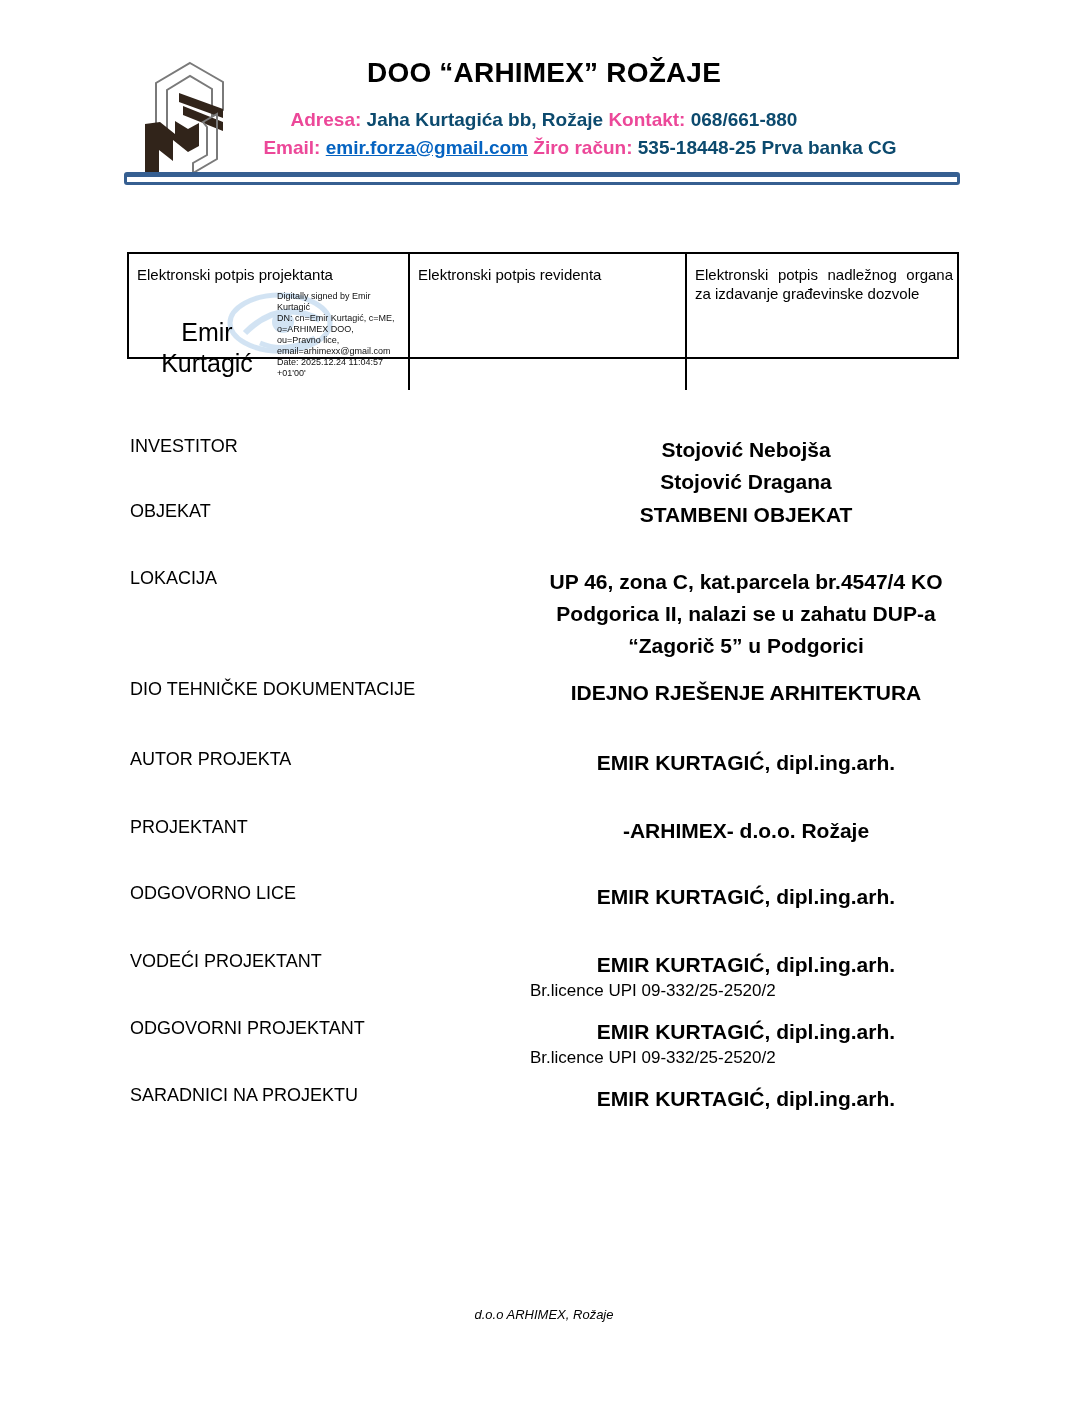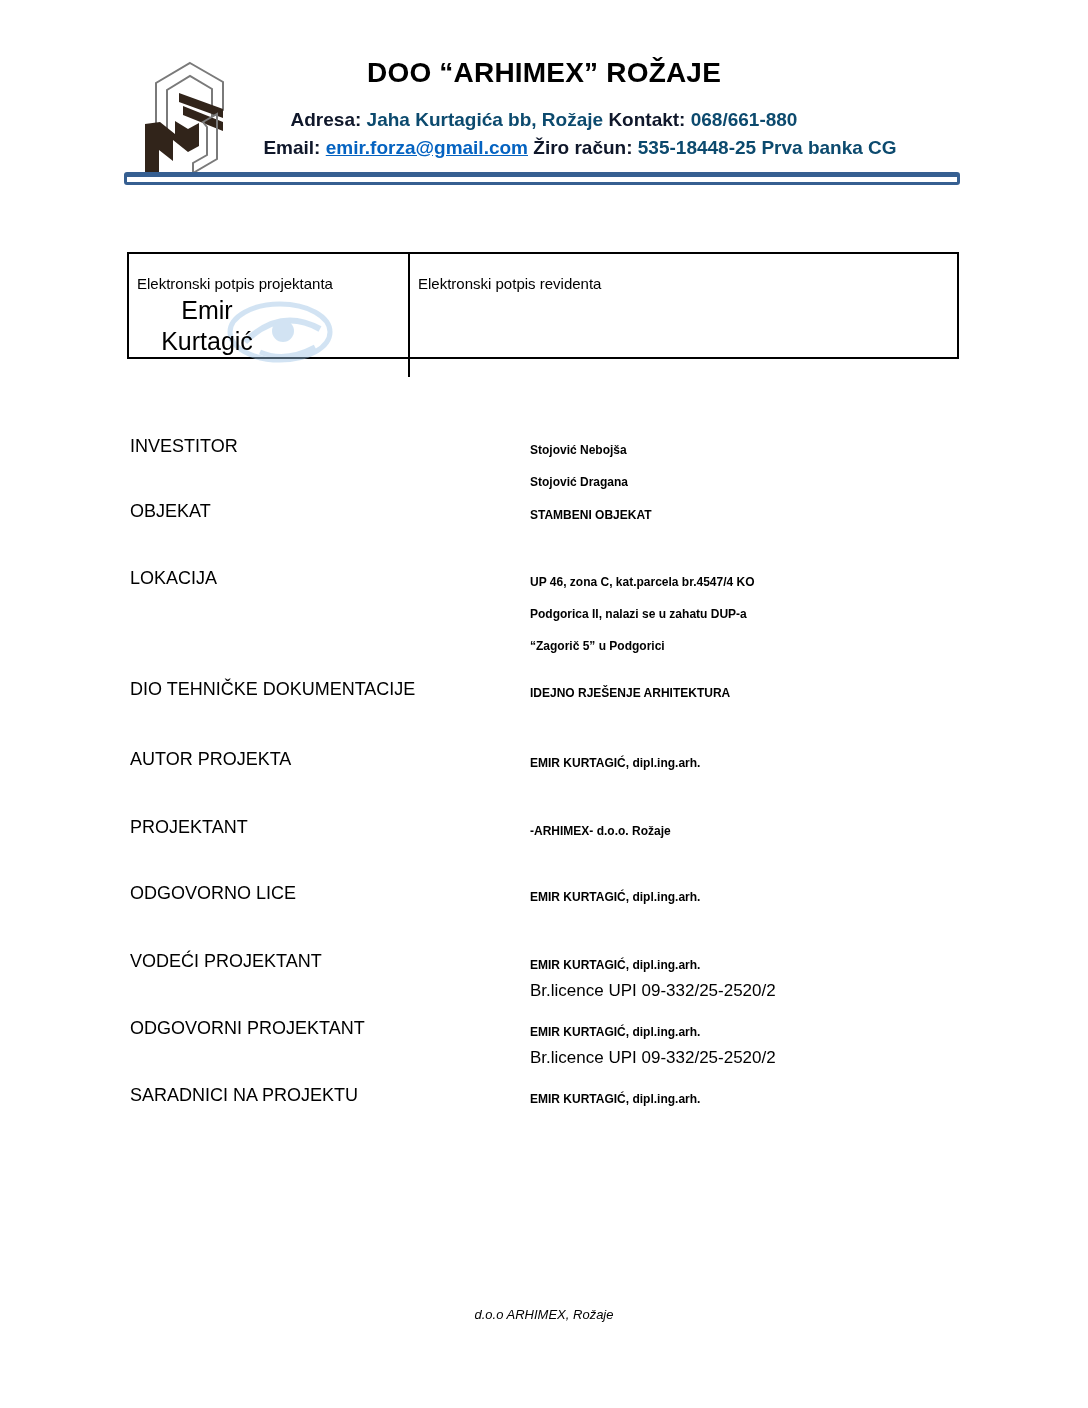--- a/index.html
+++ b/index.html
@@ -15,56 +15,56 @@
   
   .logo { position: absolute; left: 133px; top: 60px; width: 110px; height: 124px; }
   .hdr-title {
     position: absolute; left: 0; top: 57px; width: 100%;
     text-align: center; font-size: 28px; font-weight: bold; letter-spacing: 0.2px;
   }
   .hdr-line { position: absolute; left: 0; width: 100%; text-align: center;
     font-size: 19px; font-weight: bold; }
   .hdr-line2 { top: 109px; }
   .hdr-line3 { top: 137px; margin-left: 36px; }
-  .lbl-blue { color: #0f172a; }
+  .lbl-blue { color: #ec4899; }
   .val-black { color: #0c4a6e; }
   .email-link { color: #0563c1; text-decoration: underline; cursor: pointer; }
   .hdr-rule {
     position: absolute; left: 124px; top: 172px; width: 836px; height: 13px;
     border: 3px solid #365f91; border-top-width: 5px;
     border-radius: 3px; background: #fff;
   }
 
   
   .sig-table {
     position: absolute; left: 127px; top: 252px; width: 832px; height: 107px;
     display: grid; grid-template-columns: 281px 277px 274px;
     border: 2px solid #000;
   }
-  .sig-cell { border-right: 2px solid #000; padding: 20px 8px; position: relative; }
+  .sig-cell { border-right: 2px solid #000; padding: 11px 8px; position: relative; }
   .sig-cell:last-child { border-right: none; }
   .sig-cell-header { font-size: 15px; line-height: 19px; }
   .sig-cell-header.justify { text-align: justify; }
   .sig-block { display: flex; align-items: flex-end; margin-top: 2px; position: relative; }
   .sig-watermark { position: absolute; left: 88px; top: 2px; width: 120px; height: 70px; opacity: 0.45; }
   .sig-name {
     font-size: 25px; line-height: 31px; text-align: center;
     white-space: pre-line; width: 140px; flex: none; position: relative;
   }
   .sig-details {
     font-size: 9px; line-height: 11px; white-space: pre-line;
     padding-top: 5px; position: relative; color: #111;
   }
 
   
   .field-row { position: absolute; left: 130px; width: 832px; }
   .field-label { position: absolute; left: 0; top: 0; width: 395px;
     font-size: 18px; line-height: 24px; }
   .field-value { position: absolute; left: 400px; top: 0; width: 432px;
-    font-size: 12px; font-weight: bold; line-height: 32px; white-space: pre-line; }
+    font-size: 21px; font-weight: bold; line-height: 32px; white-space: pre-line; text-align: center; }
   .field-sub { position: absolute; left: 400px; top: 30px; width: 432px;
     font-size: 17px; font-weight: normal; line-height: 24px; }
   .row-1  { top: 434px; }
   .row-2  { top: 499px; }
   .row-3  { top: 566px; }
   .row-4  { top: 677px; }
   .row-5  { top: 747px; }
   .row-6  { top: 815px; }
   .row-7  { top: 881px; }
   .row-8  { top: 949px; }
@@ -116,24 +116,32 @@
     <div class="sig-cell-header">Elektronski potpis projektanta</div>
     <div class="sig-block">
       <svg class="sig-watermark" viewBox="0 0 120 70">
         <ellipse cx="55" cy="35" rx="50" ry="28" fill="none" stroke="#9cc3e5" stroke-width="5"></ellipse>
         <path d="M20 45 Q55 10 95 32" fill="none" stroke="#9cc3e5" stroke-width="6"></path>
         <circle cx="58" cy="34" r="11" fill="#9cc3e5"></circle>
         <path d="M35 55 Q60 66 90 50" fill="none" stroke="#9cc3e5" stroke-width="5"></path>
       </svg>
       <div class="sig-name">Emir
 Kurtagić</div>
+      <div class="sig-details">Digitally signed by Emir Kurtagić
+DN: cn=Emir Kurtagić, c=ME,
+o=ARHIMEX DOO, ou=Pravno lice,
+email=arhimexx@gmail.com
+Date: 2025.12.24 11:04:57 +01'00'</div>
     </div>
   </div>
   <div class="sig-cell">
     <div class="sig-cell-header">Elektronski potpis revidenta</div>
+  </div>
+  <div class="sig-cell">
+    <div class="sig-cell-header justify">Elektronski potpis nadležnog organa za izdavanje građevinske dozvole</div>
   </div>
 </div>
 
 <div class="field-row row-1">
   <span class="field-label">INVESTITOR</span>
   <span class="field-value">Stojović Nebojša
 Stojović Dragana</span>
 </div>
 <div class="field-row row-2">
   <span class="field-label">OBJEKAT</span>

